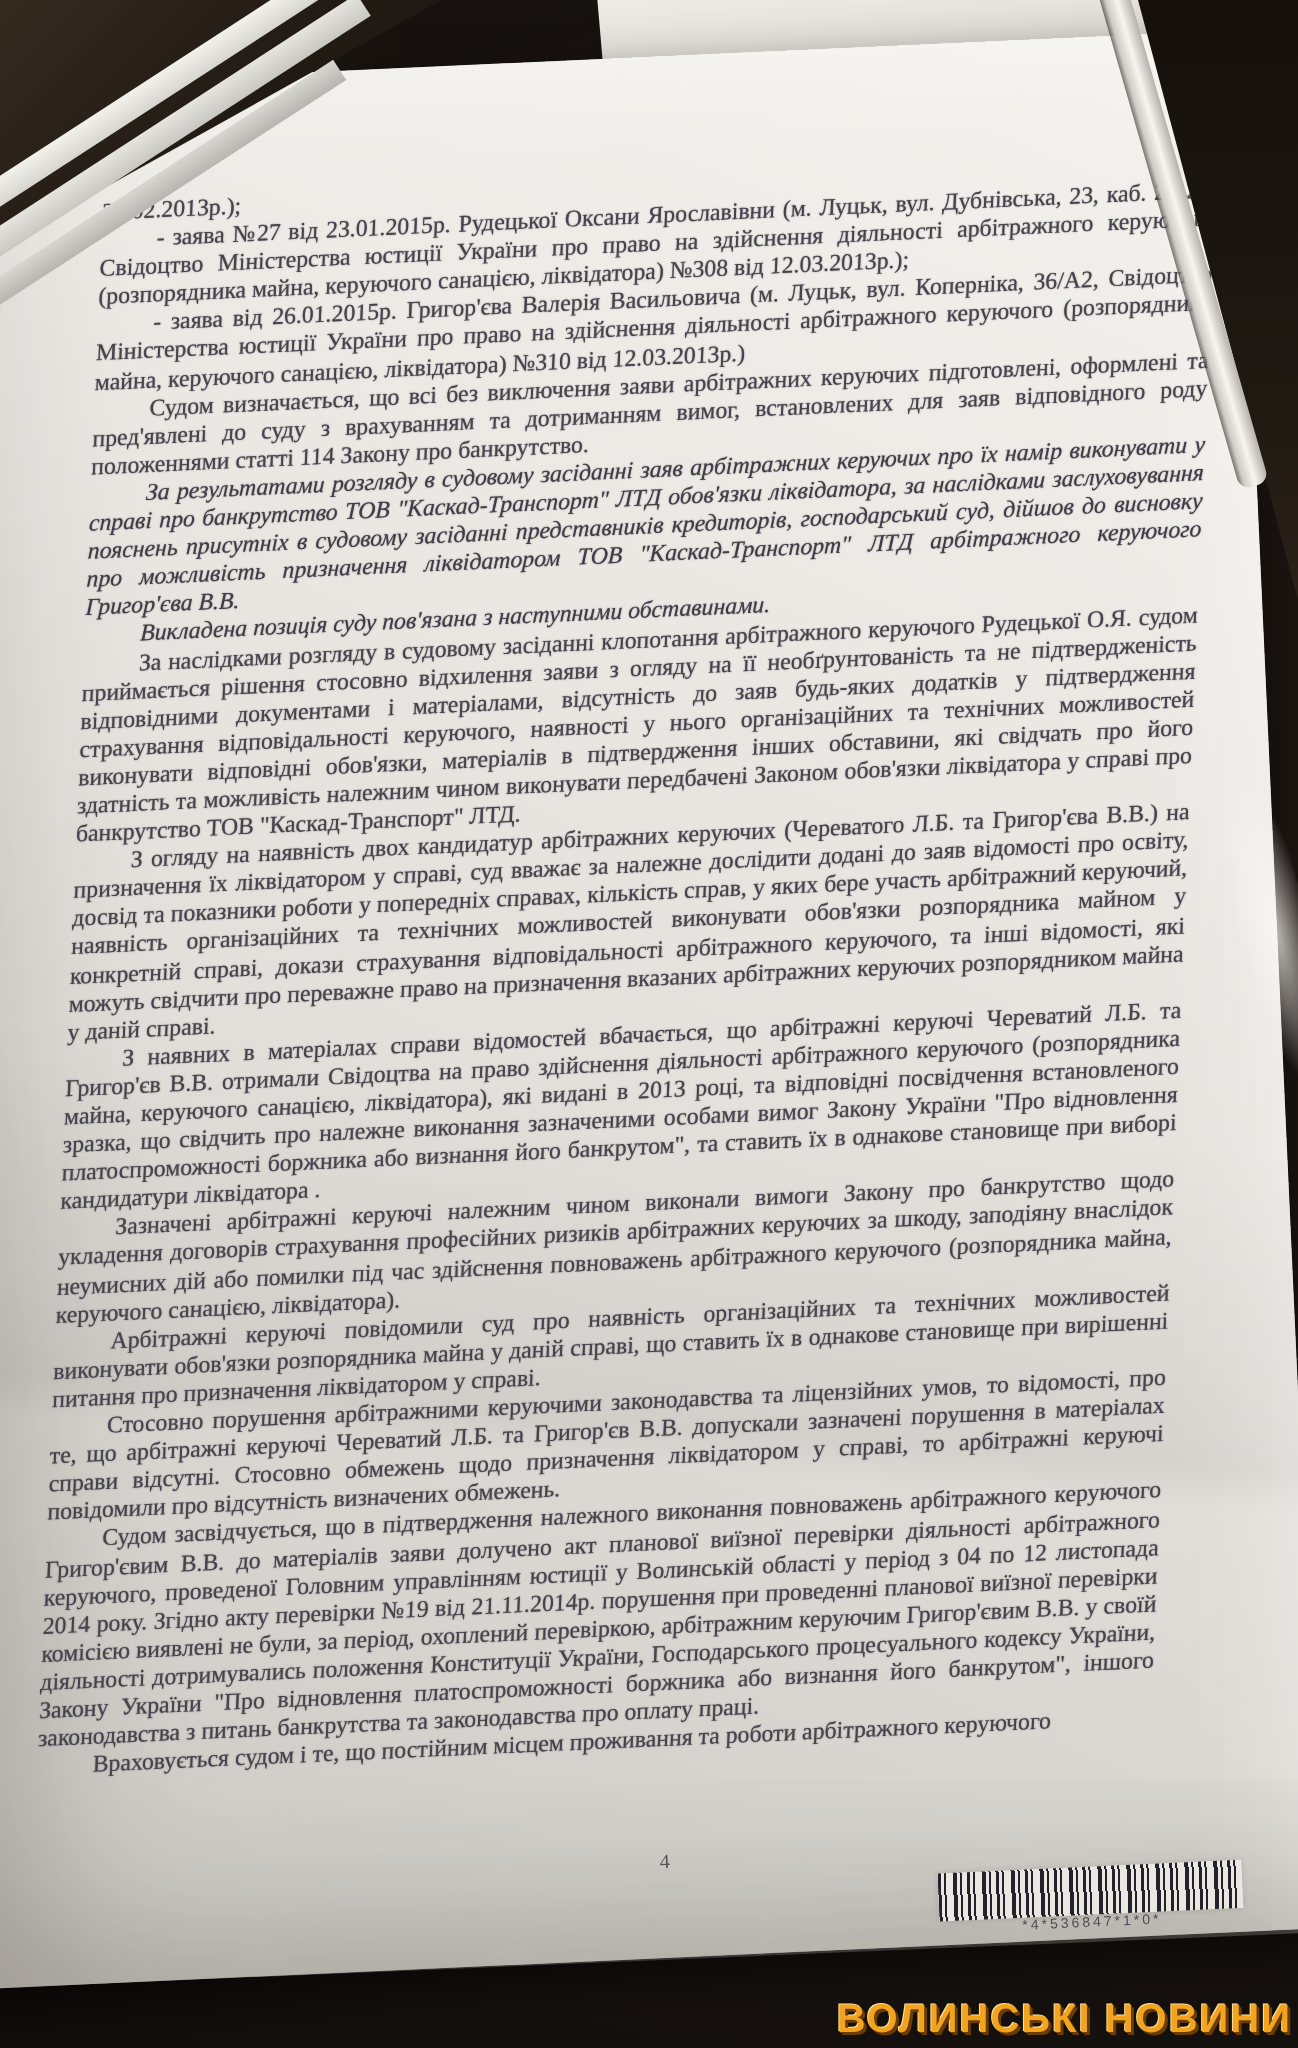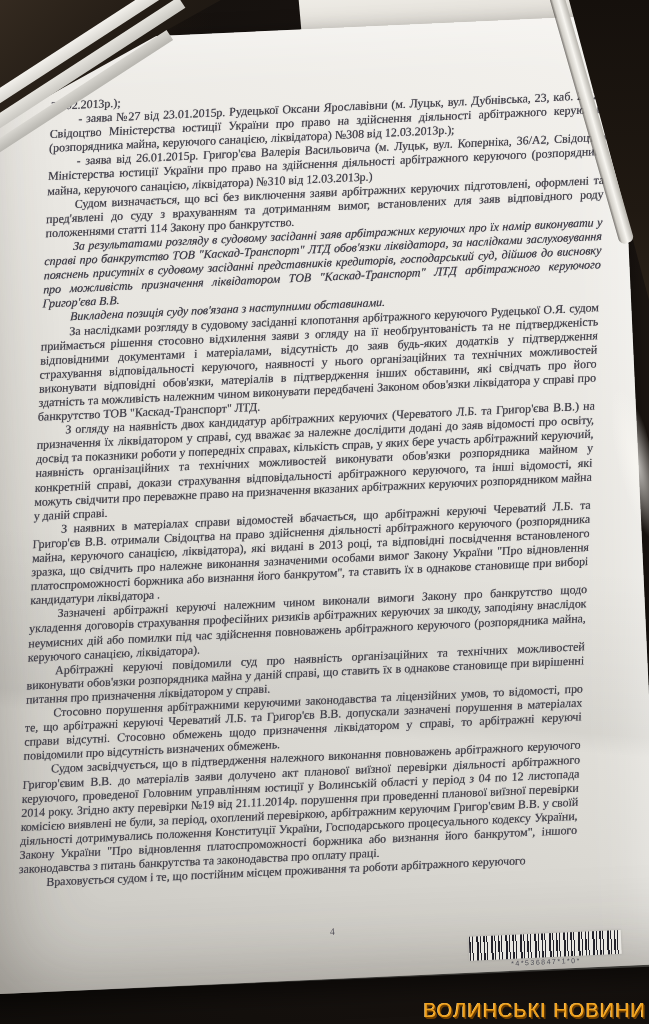--- a/index.html
+++ b/index.html
@@ -98,21 +98,21 @@
   }
   .curl-low {
     position: absolute; left: 612px; top: 360px; width: 42px; height: 210px;
     background: radial-gradient(60% 50% at 60% 50%, rgba(250,248,243,0.75), rgba(250,248,243,0.0) 75%);
     transform: rotate(-14deg);
   }
 
   .watermark {
     position: absolute; right: 3px; bottom: 2px;
     font-family: "Liberation Sans", sans-serif;
-    font-weight: normal; font-size: 20px; letter-spacing: 1px;
+    font-weight: bold; font-size: 20px; letter-spacing: 1px;
     white-space: nowrap;
     text-shadow: 1.5px 1.5px 0 #6b3c00, 0.5px 0.5px 0 #8a5200, -0.5px -0.5px 0 #ffdf9e;
   }
 </style>
 </head>
 <body>
 
 <div class="photo">
 
   <div class="sheet-back-top"></div>

